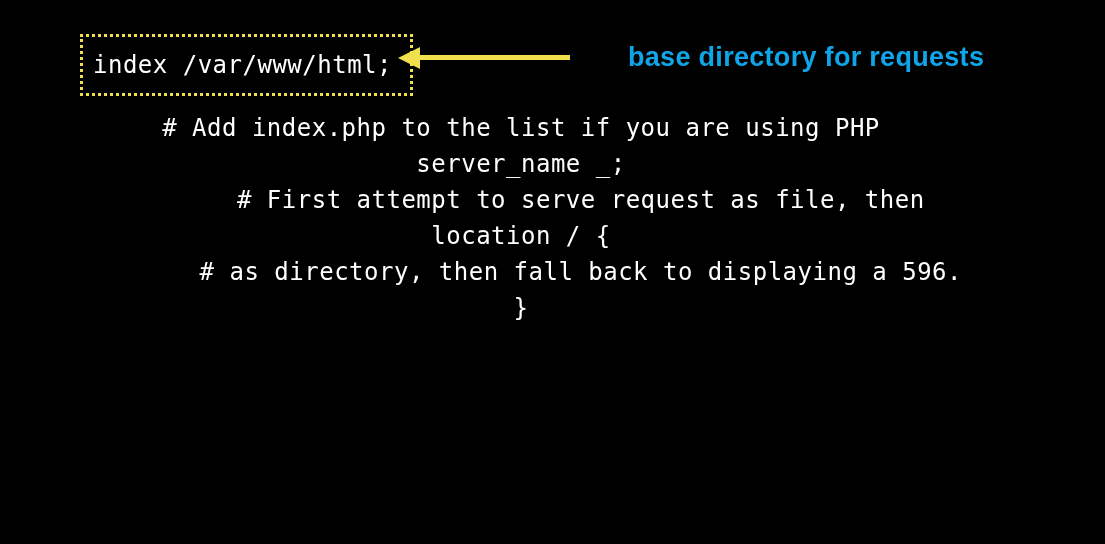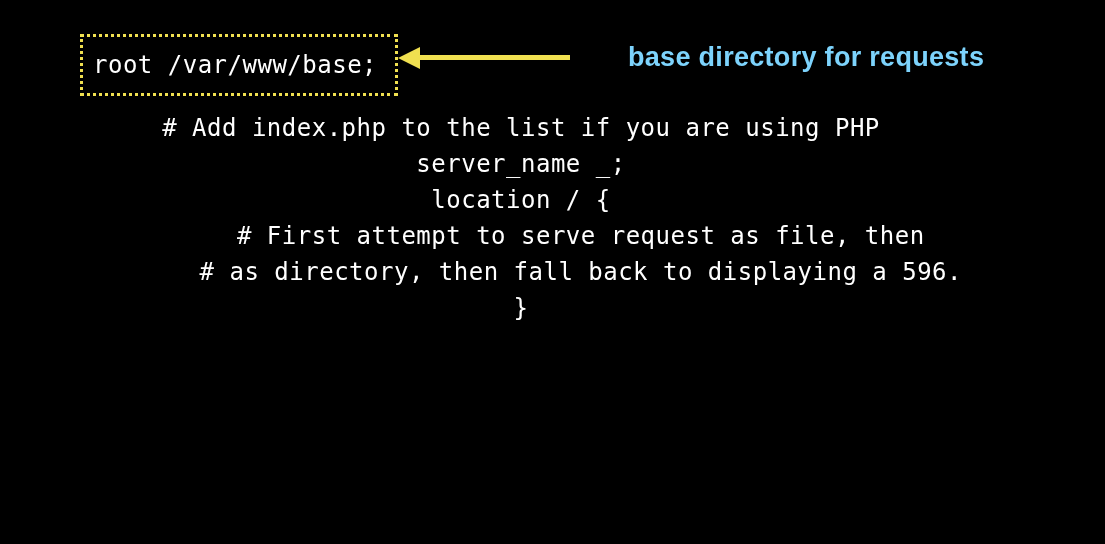--- a/index.html
+++ b/index.html
@@ -64,45 +64,45 @@
     .arrow-line {
       width: 150px;
       height: 5px;
       background: #f0e050;
     }
     .annotation-text {
       margin-left: 58px;
       font-family: -apple-system, BlinkMacSystemFont, 'Segoe UI', Arial, sans-serif;
       font-size: 27px;
       font-weight: 700;
-      color: #7dd3fc;
+      color: #0ea5e9;
       letter-spacing: 0.3px;
     }
   </style>
 </head>
 <body>
 
 <div class="container">
 
   <div class="highlighted-box">
-    <span class="code-line">root /var/www/base;</span>
+    <span class="code-line">index /var/www/html;</span>
   </div>
 
   <div class="annotation-group">
     <div class="arrow">
       <div class="arrow-head"></div>
       <div class="arrow-line"></div>
     </div>
     <div class="annotation-text">base directory for requests</div>
   </div>
 
   <div class="code-block">
     <div class="code-line"># Add index.php to the list if you are using PHP</div>
     <div class="code-line"></div>
     <div class="code-line">server_name _;</div>
     <div class="code-line"></div>
+    <div class="code-line">        # First attempt to serve request as file, then</div>
     <div class="code-line">location / {</div>
-    <div class="code-line">        # First attempt to serve request as file, then</div>
     <div class="code-line">        # as directory, then fall back to displaying a 596.</div>
     <div class="code-line">}</div>
   </div>
 
 </div>
 
 </body></html>

